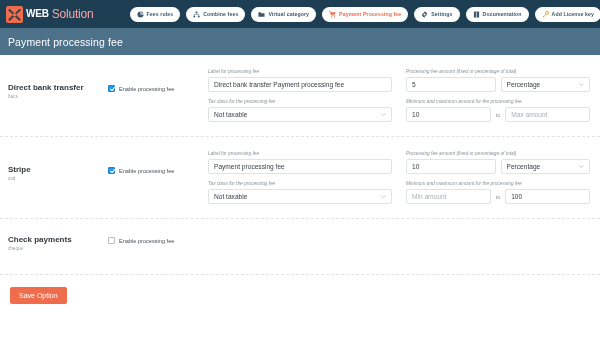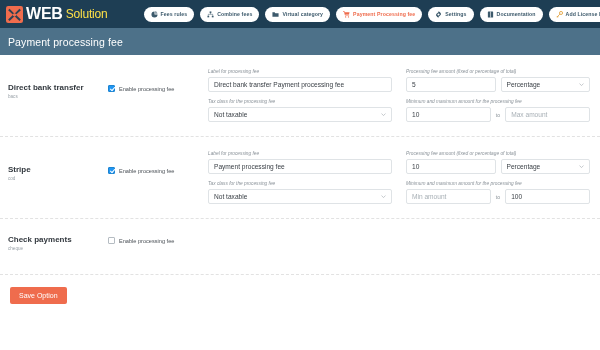--- a/index.html
+++ b/index.html
@@ -28,27 +28,27 @@
     padding-left: 2px;
   }
   .logo-mark {
     width: 17px; height: 17px;
     position: relative;
     flex: 0 0 auto;
   }
   .logo-mark svg { display: block; }
   .logo-web {
     color: #ffffff;
-    font-size: 16px;
+    font-size: 10px;
     font-weight: bold;
     letter-spacing: -0.2px;
     line-height: 1;
   }
   .logo-sol {
-    color: #fde047;
+    color: #fca5a5;
     font-size: 12px;
     font-weight: normal;
     letter-spacing: -0.2px;
     line-height: 1;
   }
 
   .navbtns {
     display: flex;
     align-items: center;
     gap: 6px;

